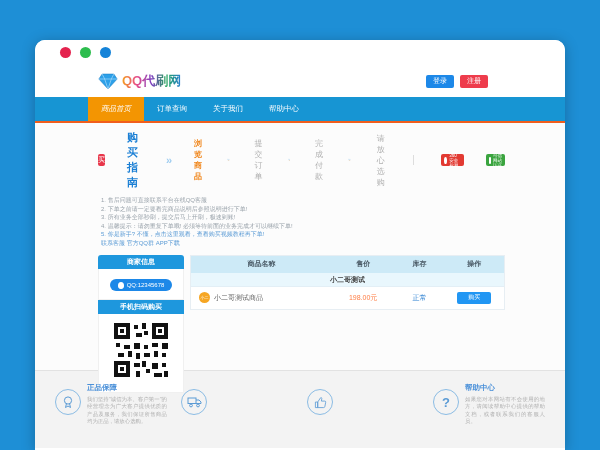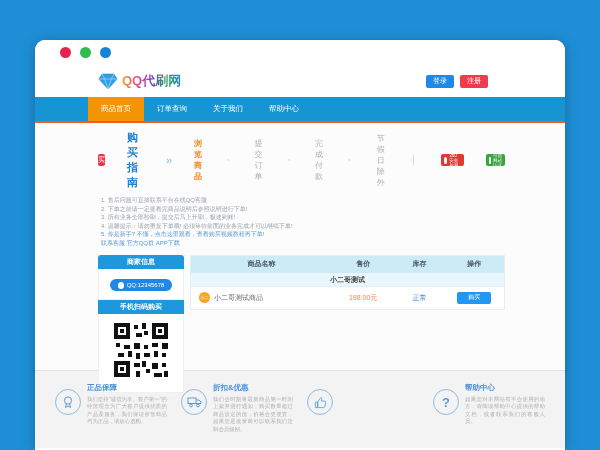--- a/index.html
+++ b/index.html
@@ -22,21 +22,21 @@
     background:linear-gradient(90deg,#f59e1c,#e84d8a,#7d3fc1,#23a55a,#2a7fd4);
     -webkit-background-clip:text; background-clip:text; color:transparent; }
   .hdr-btns { margin-left:auto; margin-right:77px; display:flex; gap:6px; }
   .hbtn { border:none; color:#fff; font-size:7px; width:28px; height:13px; border-radius:2px;
     display:flex; align-items:center; justify-content:center; cursor:pointer; }
   .hbtn.login { background:#1d88e8; } .hbtn.reg { background:#ee3c4c; }
 
   
   .nav { height:26px; background:#1795d3; border-bottom:2px solid #f15e1d; display:flex; align-items:stretch; padding-left:53px; }
   .nav-item { color:#fff; font-size:7.5px; display:flex; align-items:center; padding:0 13px; cursor:pointer; }
-  .nav-item.active { background:#f39502; }
+  .nav-item.active { background:#f39502;font-style:italic; }
 
   
   .content { background:#fcfcfc; height:247px; padding:7px 60px 0 63px; }
 
   .guide { display:flex; align-items:center; gap:22px; }
   .g-ico { width:12px; height:12px; background:#e8364a; border-radius:2px; color:#fff; font-size:7px;
     display:flex; align-items:center; justify-content:center; }
   .g-title { color:#1b7fd4; font-weight:bold; font-size:11px; letter-spacing:3px; }
   .g-arrow { color:#9fcdf0; font-size:11px; font-weight:bold; letter-spacing:-2px; margin-right:2px; }
   .g-step { font-size:8px; color:#b0b0b0;text-align:right; }
@@ -139,21 +139,21 @@
         <path d="M1 1 h2 l1.5 5.5 h5.5 l1-4 h-7" fill="none" stroke="#8ec2ea" stroke-width="1.1"></path>
         <circle cx="5.3" cy="9" r="1" fill="#f0a23c"></circle>
           <circle cx="9.3" cy="9" r="1" fill="#f0a23c"></circle>
       </svg>
       <span class="g-step">完成付款</span>
       <svg class="cart" width="11" height="10" viewBox="0 0 12 11">
         <path d="M1 1 h2 l1.5 5.5 h5.5 l1-4 h-7" fill="none" stroke="#8ec2ea" stroke-width="1.1"></path>
         <circle cx="5.3" cy="9" r="1" fill="#f0a23c"></circle>
           <circle cx="9.3" cy="9" r="1" fill="#f0a23c"></circle>
       </svg>
-      <span class="g-step">节假日除外</span>
+      <span class="g-step">请放心选购</span>
       <span class="g-sep"></span>
       <span class="badge red">
           <i></i>
           <span>360安全检测</span>
         </span>
       <span class="badge green">
           <i></i>
           <span>可信网站认证</span>
         </span>
     </div>
@@ -258,24 +258,20 @@
     </div>
     <div class="f-col">
       <span class="f-ico">
         <svg width="15" height="12" viewBox="0 0 15 12">
             <rect x="1" y="2" width="8" height="5.5" fill="none" stroke="#5b9bd5" stroke-width="1"></rect>
             <path d="M9 4 h3 l2 2 v1.5 h-5" fill="none" stroke="#5b9bd5" stroke-width="1"></path>
             <circle cx="4" cy="9.5" r="1.4" fill="none" stroke="#5b9bd5" stroke-width="1"></circle>
             <circle cx="11" cy="9.5" r="1.4" fill="none" stroke="#5b9bd5" stroke-width="1"></circle>
           </svg>
       </span>
-      <span>
-        <div class="f-tit">折扣&amp;优惠</div>
-        <div class="f-txt">我们会时刻将最新商品第一时间上架并进行通知，购买数量超过商品设定的值，价格会更便宜，如果您是批发商可以联系我们定制会员级别。</div>
-      </span>
     </div>
     <div class="f-col">
       <span class="f-ico">
         <svg width="13" height="13" viewBox="0 0 14 14">
             <path d="M4 12.5 V6.5 L7 2 q1.2-.8 1.4.6 L8 5.5 h3.6 q1.2 0 1 1.2 l-.9 4.6 q-.2 1.2-1.4 1.2 H4 M1.5 6.5 h2.5 v6 H1.5 z" fill="none" stroke="#5b9bd5" stroke-width="0.9"></path>
           </svg>
       </span>
     </div>
     <div class="f-col">
       <span class="f-ico" style="font-size:13px;font-weight:bold;">?</span>

